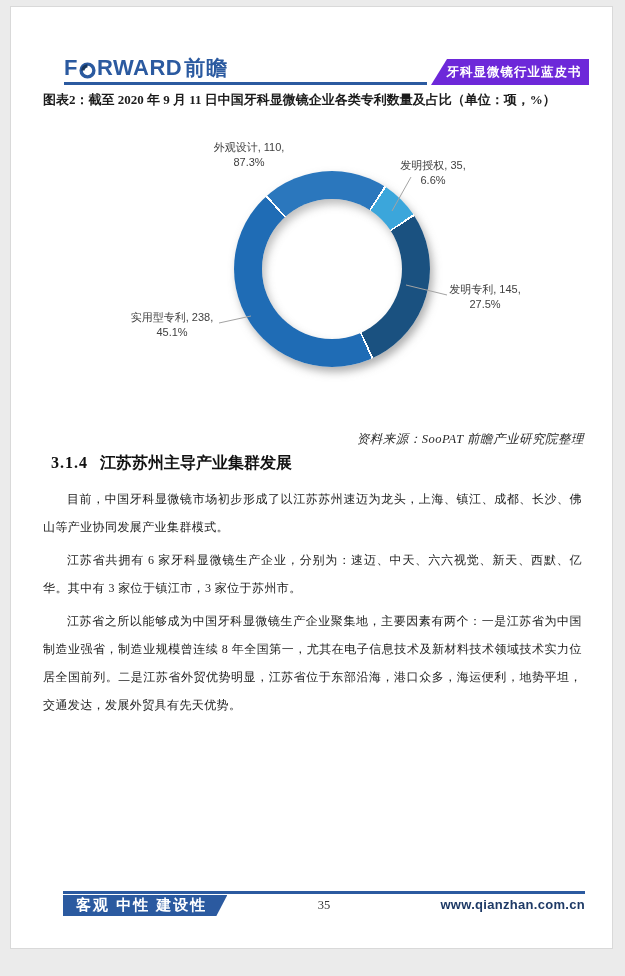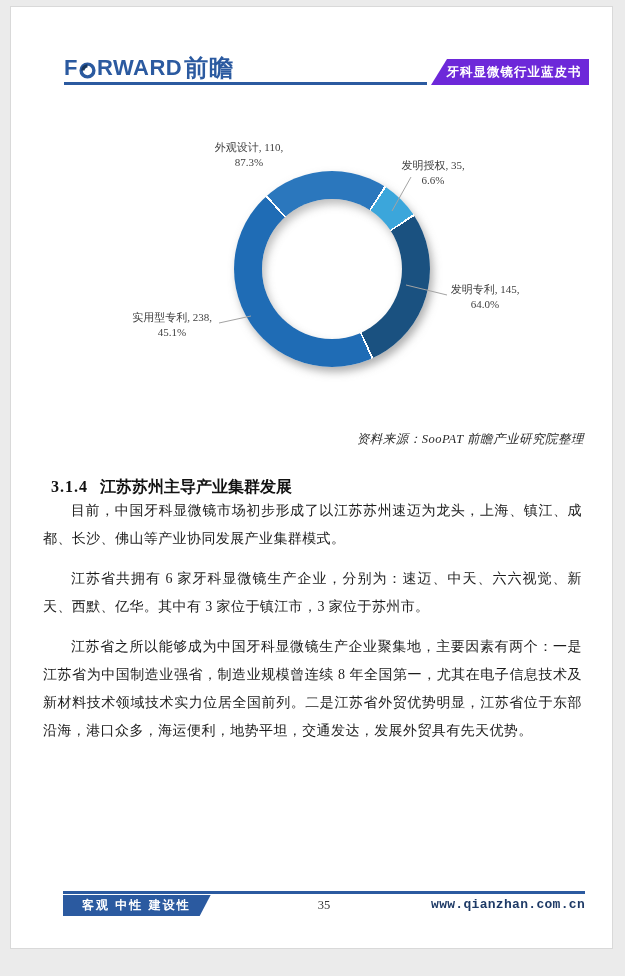--- a/index.html
+++ b/index.html
@@ -16,21 +16,21 @@
   
   .header{position:absolute;left:53px;top:36px;width:525px;height:42px;}
   .header-line{position:absolute;left:0;right:162px;bottom:0;height:3px;background:#2B5AA0;}
   .logo{
     position:absolute;left:0;bottom:5px;
     font-family:"Liberation Sans","DejaVu Sans",sans-serif;
     font-weight:bold;font-size:22px;color:#2B5AA0;letter-spacing:.5px;
     display:flex;align-items:center;line-height:24px;
   }
   .logo .o-icon{display:inline-block;width:17px;height:17px;margin:0 1px;}
-  .logo .cn{font-size:24px;letter-spacing:1px;margin-left:2px;}
+  .logo .cn{font-size:21px;letter-spacing:1px;margin-left:2px;}
   .ribbon{
     position:absolute;right:0;bottom:0;width:158px;height:26px;
     background:#6d28d9;color:#ffffff;
     clip-path:polygon(16px 0,100% 0,100% 100%,0 100%);
     font-family:"Liberation Sans","DejaVu Sans",sans-serif;
     font-size:12.5px;font-weight:bold;letter-spacing:1px;
     display:flex;align-items:center;justify-content:center;
     padding-left:8px;box-sizing:border-box;
   }
 
@@ -48,65 +48,65 @@
     box-shadow:3px 5px 8px rgba(110,110,110,.55);
   }
   .hole{
     position:absolute;left:219px;top:68px;width:140px;height:140px;
     border-radius:50%;background:#ffffff;
     box-shadow:inset 3px 5px 8px rgba(110,110,110,.45);
   }
   .leaders{position:absolute;left:0;top:0;}
   .slice-label{
     position:absolute;width:130px;text-align:center;
-    font-family:Liberation Serif, serif;
+    font-family:Liberation Sans, sans-serif;
     font-size:11px;line-height:15px;color:#3f3f3f;
   }
   .lbl-0{left:141px;top:9px;}
   .lbl-1{left:325px;top:27px;}
   .lbl-2{left:377px;top:151px;}
   .lbl-3{left:64px;top:179px;}
 
   
   .source{
     position:absolute;left:32px;right:28px;top:424px;
     text-align:right;font-style:italic;font-size:12.5px;color:#2c2c2c;letter-spacing:.5px;
   }
 
   
   .section-heading{
     position:absolute;left:40px;top:446px;
-    font-size:16px;font-weight:bold;color:#111;margin-top:24px;
+    font-size:16px;font-weight:bold;color:#111;
   }
   .section-heading .num{margin-right:12px;letter-spacing:1px;}
   .body-text{position:absolute;left:32px;right:30px;top:478px;}
   .body-text p{
-    margin:12px 0 5px 0;font-size:14px;line-height:28px;color:#1c1c1c;
+    margin:0 0 5px 0;font-size:12px;line-height:28px;color:#1c1c1c;
     text-indent:2em;text-align:justify;letter-spacing:.4px;
   }
 
   
   .footer{position:absolute;left:52px;right:27px;top:884px;}
   .footer-rule{height:3px;background:#2B5AA0;}
   .footer-row{position:relative;margin-top:1px;height:22px;}
   .slogan-badge{
-    position:absolute;left:0;top:0;height:21px;padding:0 20px 0 19px;
+    position:absolute;left:0;top:0;height:21px;padding:0 20px 0 13px;
     background:#2B5AA0;color:#fff;
     clip-path:polygon(0 0,100% 0,calc(100% - 11px) 100%,0 100%);
     font-family:"Liberation Sans","DejaVu Sans",sans-serif;
-    font-size:12px;font-weight:bold;letter-spacing:2px;
+    font-size:15px;font-weight:bold;letter-spacing:2px;
     display:flex;align-items:center;
   }
   .page-num{
     position:absolute;left:50%;top:3px;transform:translateX(-50%);
     font-size:12.5px;color:#333;
   }
   .site-url{
     position:absolute;right:0;top:2px;
-    font-family:Liberation Mono, monospace;
+    font-family:Liberation Sans, sans-serif;
     font-size:13px;font-weight:bold;color:#1E3A66;letter-spacing:.3px;
   }
 </style>
 </head>
 <body>
 
 <div class="page">
 
   <div class="header">
     <div class="logo">
@@ -115,20 +115,21 @@
             <circle cx="10" cy="10" r="7.5" fill="none" stroke="#2B5AA0" stroke-width="4"></circle>
             <path d="M10 4.5 A5.5 5.5 0 0 0 4.5 10" fill="none" stroke="#17365D" stroke-width="4"></path>
           </svg></span>
         <span>RWARD</span>
         <span class="cn">前瞻</span>
     </div>
     <div class="header-line"></div>
     <div class="ribbon">牙科显微镜行业蓝皮书</div>
   </div>
 
+  <div class="fig-title">图表2：截至 2020 年 9 月 11 日中国牙科显微镜企业各类专利数量及占比（单位：项，%）</div>
 
   <div class="chart">
     <div class="donut" style="background: conic-gradient(from 318deg, rgb(255, 255, 255) 0deg, rgb(255, 255, 255) 0.6deg, rgb(43, 119, 189) 0.6deg, rgb(43, 119, 189) 74.28deg, rgb(255, 255, 255) 74.28deg, rgb(255, 255, 255) 75.48deg, rgb(59, 166, 219) 75.48deg, rgb(59, 166, 219) 98.04deg, rgb(255, 255, 255) 98.04deg, rgb(255, 255, 255) 99.24deg, rgb(26, 81, 128) 99.24deg, rgb(26, 81, 128) 197.04deg, rgb(255, 255, 255) 197.04deg, rgb(255, 255, 255) 198.24deg, rgb(31, 108, 181) 198.24deg, rgb(31, 108, 181) 359.4deg, rgb(255, 255, 255) 359.4deg, rgb(255, 255, 255) 360deg);"></div>
     <div class="hole"></div>
 
     <svg class="leaders" width="543" height="278" viewBox="0 0 543 278">
       <line x1="368" y1="46" x2="349" y2="80" stroke="#a3a3a3" stroke-width="1"></line>
       <line x1="404" y1="164" x2="363" y2="154" stroke="#a3a3a3" stroke-width="1"></line>
       <line x1="176" y1="192" x2="208" y2="185" stroke="#a3a3a3" stroke-width="1"></line>
     </svg>
@@ -136,21 +137,21 @@
     <div class="slice-label lbl-0">
       <div>外观设计, 110,</div>
       <div>87.3%</div>
     </div>
     <div class="slice-label lbl-1">
       <div>发明授权, 35,</div>
       <div>6.6%</div>
     </div>
     <div class="slice-label lbl-2">
       <div>发明专利, 145,</div>
-      <div>64.0%</div>
+      <div>27.5%</div>
     </div>
     <div class="slice-label lbl-3">
       <div>实用型专利, 238,</div>
       <div>45.1%</div>
     </div>
   </div>
 
   <div class="source">资料来源：SooPAT 前瞻产业研究院整理</div>
 
   <div class="section-heading">

